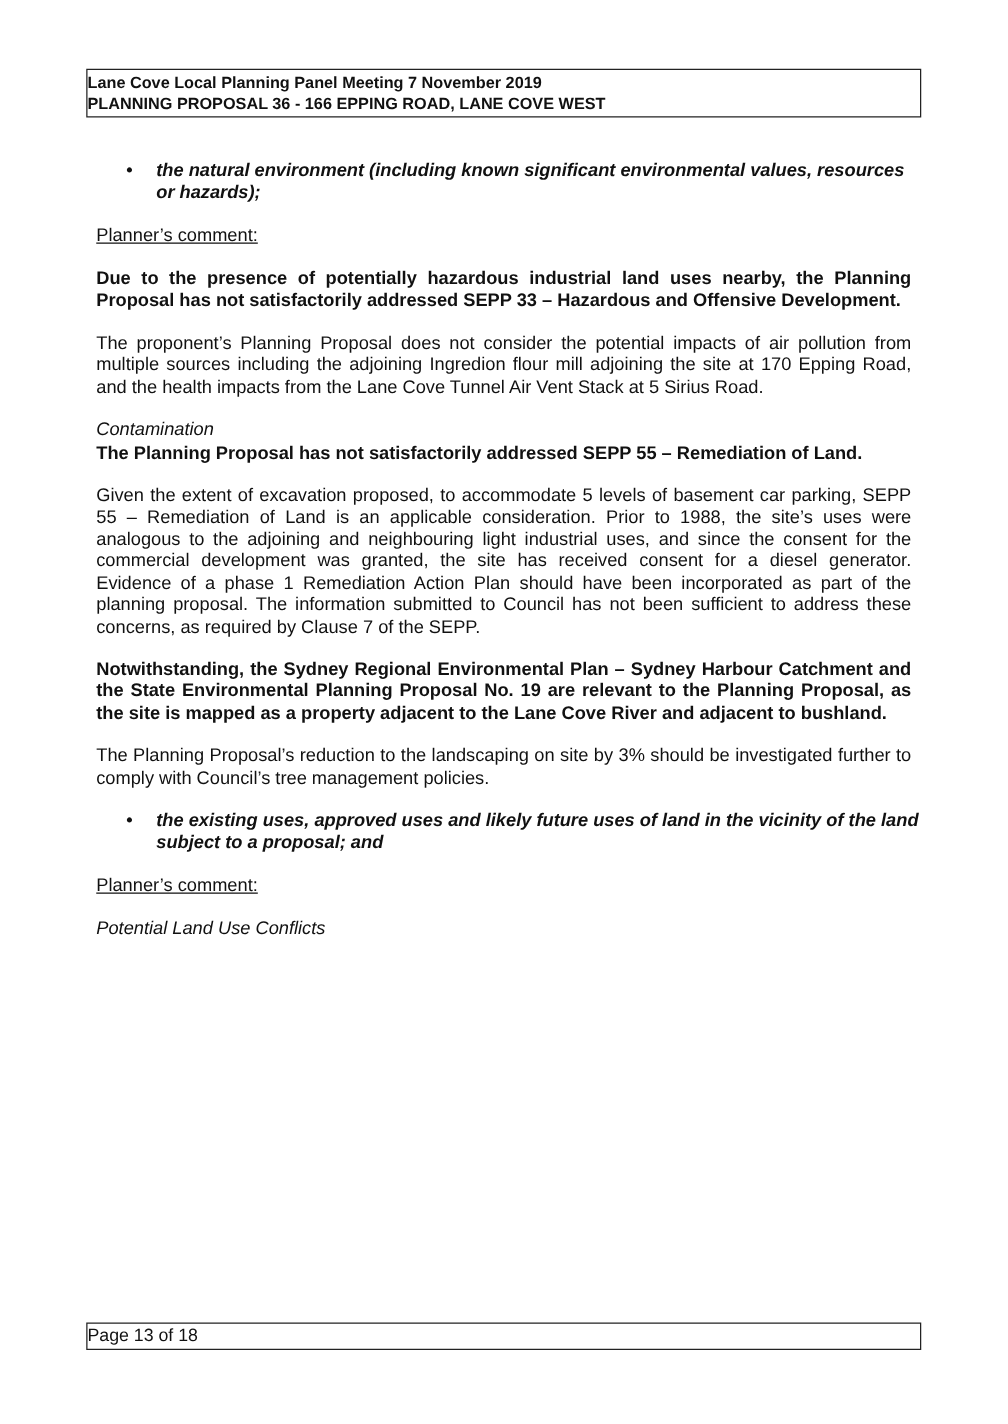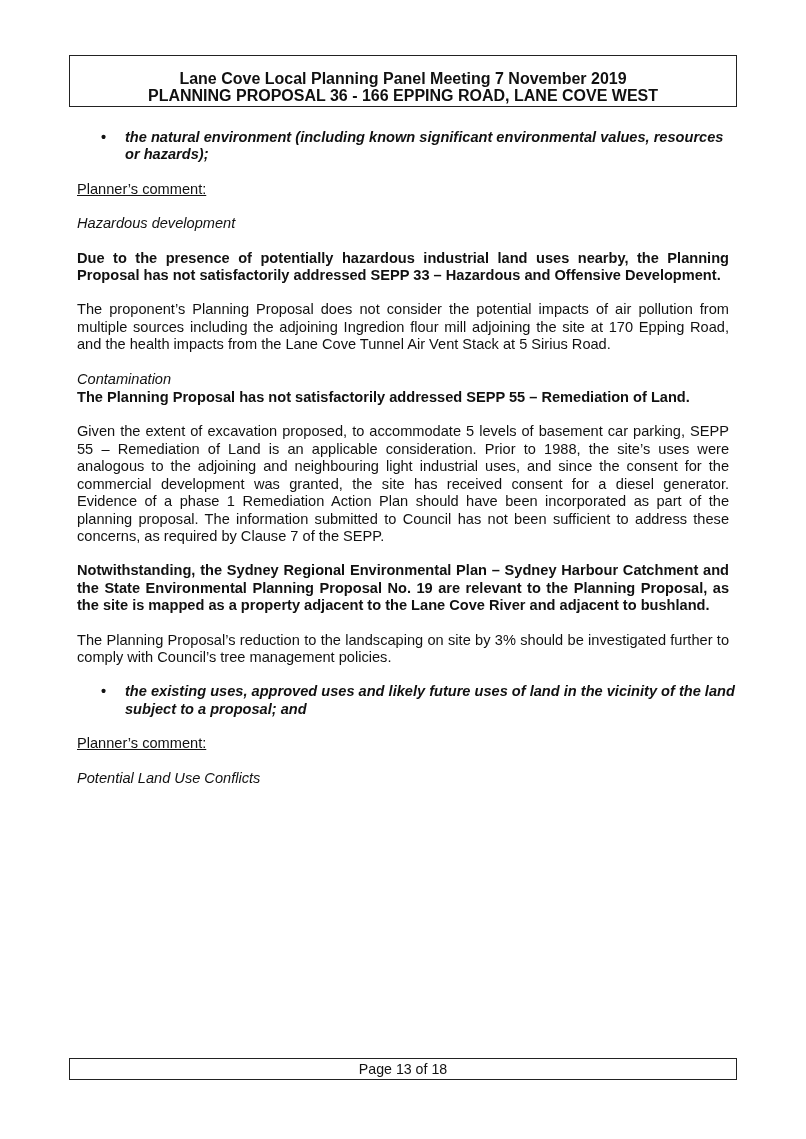--- a/index.html
+++ b/index.html
@@ -3,26 +3,26 @@
 <meta charset="utf-8">
 <style>
   html, body { margin: 0; padding: 0; background: #ffffff; }
   body {
     width: 806px; height: 1139px; position: relative; overflow: hidden;
     font-family: "Liberation Sans", sans-serif; color: #111111;
     font-size: 14.6px; line-height: 17.4px;
   }
   .header-box {
     position: absolute; left: 69px; top: 55px; width: 666px; height: 36px;
-    border: 1.5px solid #222; text-align: center; font-weight: bold;
-    font-size: 16px; line-height: 17px; padding-top: 14px; box-sizing: content-box;
+    border: 1.5px solid #222; text-align: left; font-weight: bold;
+    font-size: 13px; line-height: 17px; padding-top: 1px; box-sizing: content-box;
   }
   .footer-box {
     position: absolute; left: 69px; top: 1058px; width: 666px; height: 20px;
-    border: 1.5px solid #222; text-align: center; font-size: 14.2px; line-height: 20px;
+    border: 1.5px solid #222; text-align: left; font-size: 14.2px; line-height: 20px;
   }
   .content { position: absolute; left: 77px; top: 129px; width: 652px; }
   p { margin: 0; text-align: justify; }
   .bullet { position: relative; padding-left: 48px; font-weight: bold; font-style: italic; text-align: left; }
   .bullet .dot { position: absolute; left: 24px; top: 0; font-style: normal; }
   .u { text-decoration: underline; }
   .i { font-style: italic; }
   .b { font-weight: bold; }
 </style>
 </head>
@@ -34,21 +34,20 @@
 </div>
 
 <div class="content">
   <p class="bullet" style="width:600px;">
     <span class="dot">•</span>
     <span>the natural environment (including known significant environmental values, resources or hazards);</span>
   </p>
 
   <p class="u" style="margin-top:17px; display:inline-block;">Planner’s comment:</p>
 
-  <p class="i" style="margin-top:17px;">Hazardous development</p>
 
   <p class="b" style="margin-top:17px;">Due to the presence of potentially hazardous industrial land uses nearby, the Planning Proposal has not satisfactorily addressed SEPP 33 – Hazardous and Offensive Development.</p>
 
   <p style="margin-top:17px;">The proponent’s Planning Proposal does not consider the potential impacts of air pollution from multiple sources including the adjoining Ingredion flour mill adjoining the site at 170 Epping Road, and the health impacts from the Lane Cove Tunnel Air Vent Stack at 5 Sirius Road.</p>
 
   <p class="i" style="margin-top:17px;">Contamination</p>
 
   <p class="b" style="margin-top:1px;">The Planning Proposal has not satisfactorily addressed SEPP 55 – Remediation of Land.</p>
 
   <p style="margin-top:17px;">Given the extent of excavation proposed, to accommodate 5 levels of basement car parking, SEPP 55 – Remediation of Land is an applicable consideration. Prior to 1988, the site’s uses were analogous to the adjoining and neighbouring light industrial uses, and since the consent for the commercial development was granted, the site has received consent for a diesel generator. Evidence of a phase 1 Remediation Action Plan should have been incorporated as part of the planning proposal. The information submitted to Council has not been sufficient to address these concerns, as required by Clause 7 of the SEPP.</p>

